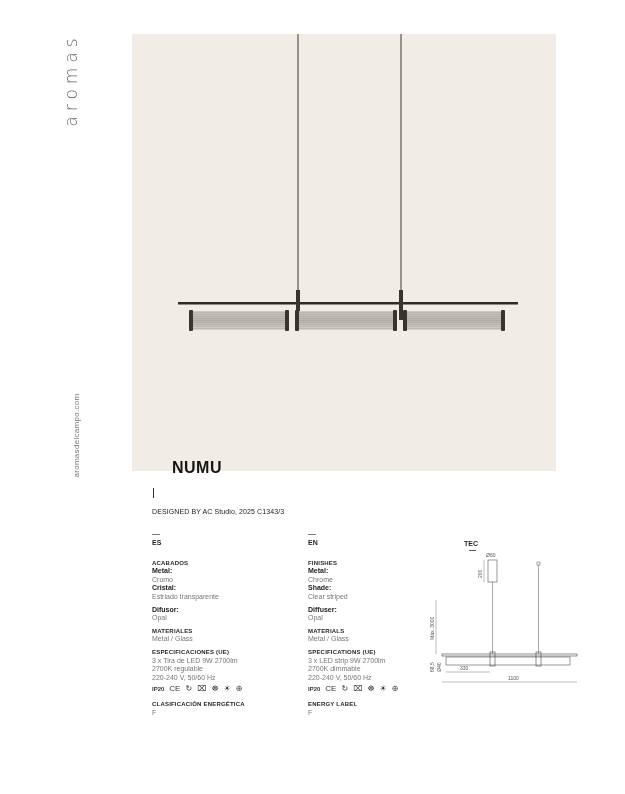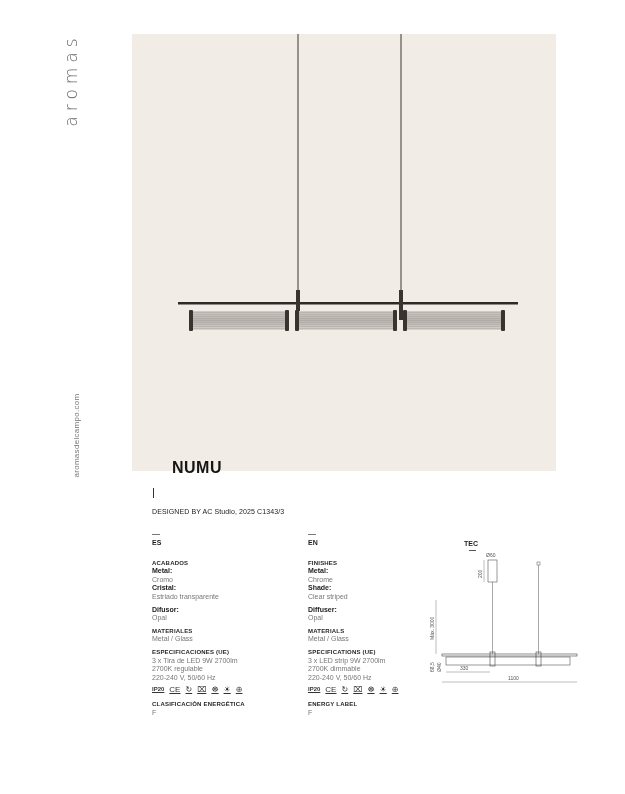--- a/index.html
+++ b/index.html
@@ -43,21 +43,21 @@
 
     .col { position: absolute; top: 534px; width: 140px; font-size: 7px; line-height: 8.6px; }
     .col.es { left: 152px; }
     .col.en { left: 308px; }
     .lang-dash { width: 8px; height: 1px; background: #777; margin-bottom: 4px; }
     .lang { font-weight: bold; font-size: 7px; margin-bottom: 11px; }
     .sec-head { font-weight: bold; font-size: 6px; letter-spacing: 0.2px; text-transform: uppercase; }
     .label { font-weight: bold; color: #222; }
     .value { color: #777; }
     .gap { height: 4px; }
-    .certs { display: flex; align-items: center; gap: 5px; margin: 3px 0 6px 0; color: #333; text-decoration: underline; }
+    .certs { display: flex; align-items: flex-start; gap: 5px; margin: 3px 0 6px 0; color: #333; }
     .certs .ip { font-size: 6px; font-weight: bold; }
     .certs .cert { font-size: 8px; line-height: 8px; }
 
     .tec { position: absolute; left: 464px; top: 540px; font-size: 7px; font-weight: bold; }
     .tec-underline { position: absolute; left: 469px; top: 550px; width: 7px; height: 1px; background: #555; }
     .diagram { position: absolute; left: 430px; top: 548px; }
     .dim { font-size: 5px; fill: #555; font-family: "Liberation Sans", sans-serif; }
   </style>
 </head>
 <body>

